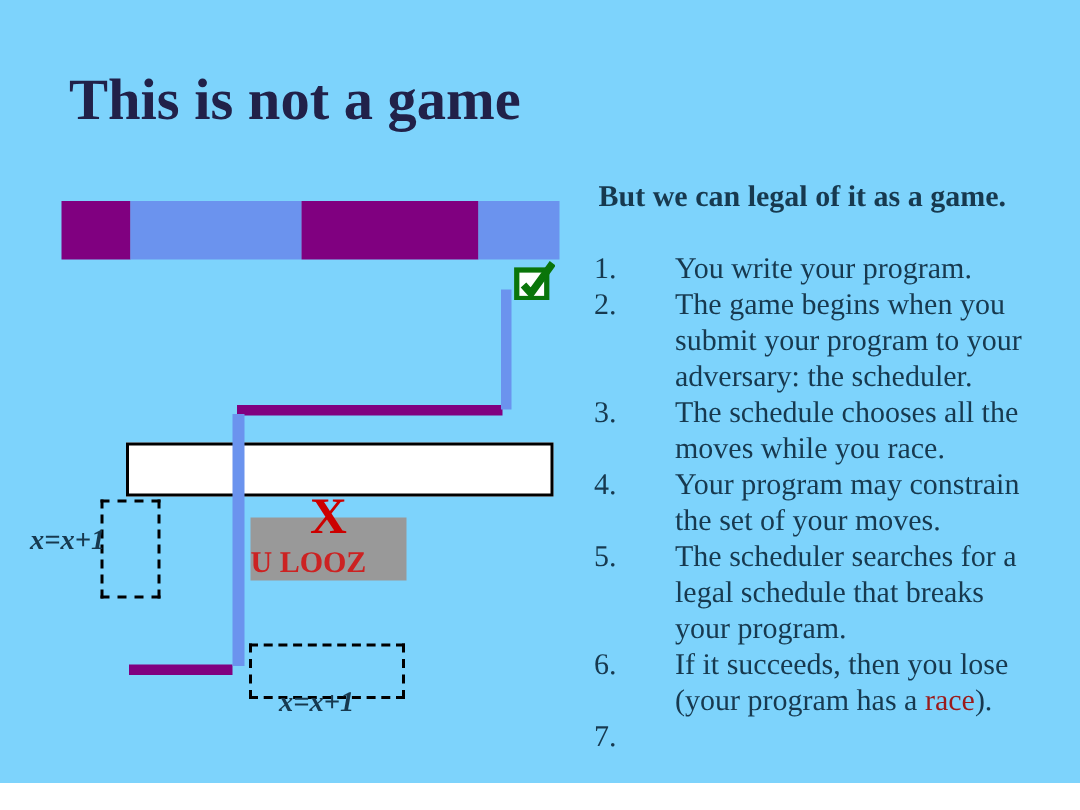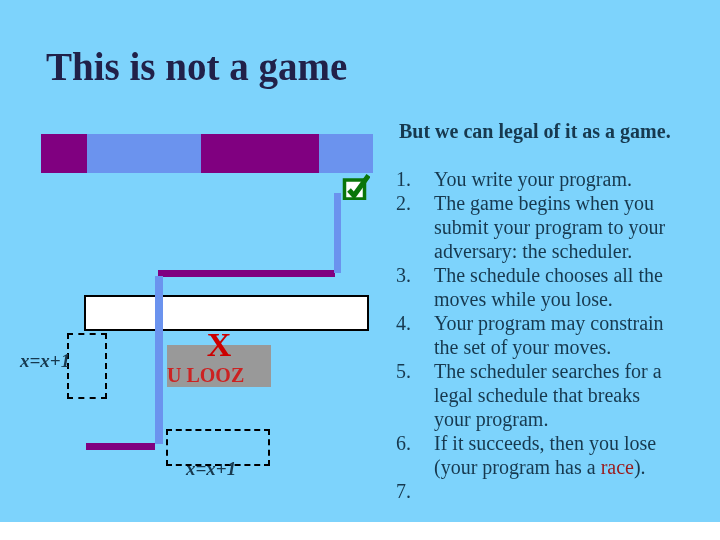--- a/index.html
+++ b/index.html
@@ -42,21 +42,21 @@
   
   .subtitle{
     position:absolute;left:399px;top:119px;
     font-size:20px;font-weight:bold;line-height:24px;color:#17394F;white-space:nowrap;
   }
   .game-list{position:absolute;left:396px;top:167px;width:320px;}
   .li{display:flex;margin:0;}
   .num{
     width:38px;flex:0 0 38px;font-size:20px;line-height:24px;color:#17394F;
   }
-  .li-body{flex:1;}
+  .li-body{flex:1;margin-left:16px;}
   .line{font-size:20px;line-height:24px;color:#17394F;white-space:nowrap;}
   .race{color:#9B1B1B;}
 </style>
 </head>
 <body>
 
 <div class="slide">
 
   <div class="title">This is not a game</div>
 
@@ -102,21 +102,21 @@
         <div class="li-body">
           <div class="line">The game begins when you</div>
           <div class="line">submit your program to your</div>
           <div class="line">adversary: the scheduler.</div>
         </div>
       </div>
       <div class="li">
         <span class="num">3.</span>
         <div class="li-body">
           <div class="line">The schedule chooses all the</div>
-          <div class="line">moves while you lose.</div>
+          <div class="line">moves while you race.</div>
         </div>
       </div>
       <div class="li">
         <span class="num">4.</span>
         <div class="li-body">
           <div class="line">Your program may constrain</div>
           <div class="line">the set of your moves.</div>
         </div>
       </div>
       <div class="li">

